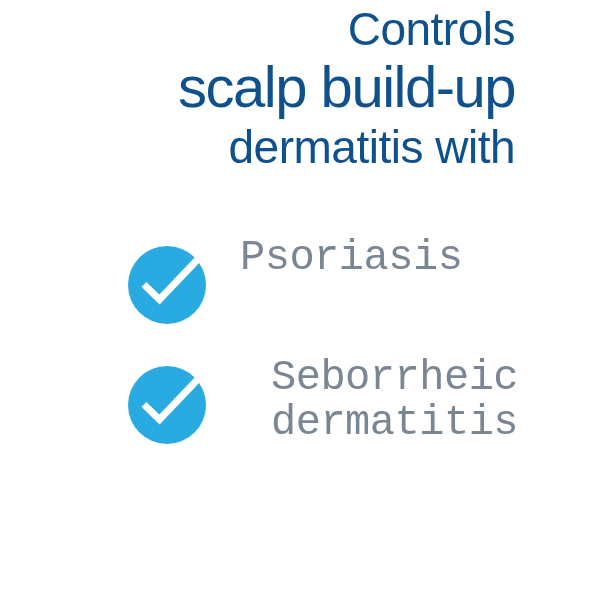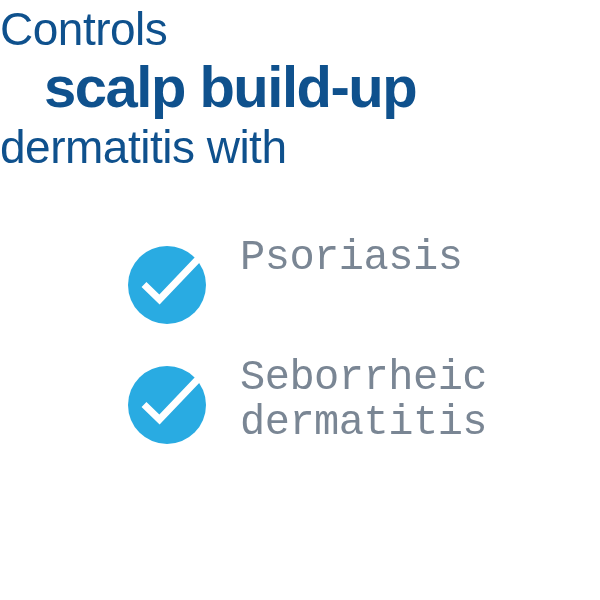--- a/index.html
+++ b/index.html
@@ -17,39 +17,39 @@
     position: relative;
     width: 600px;
     height: 600px;
     background: #ffffff;
   }
 
   
   .headline {
     position: absolute;
     top: 0;
-    left: 0;
+    left: 11px;
     width: 504px;
-    text-align: left;
+    text-align: right;
     color: #0f518d;
     line-height: 1.0;
   }
   .headline-line {
     display: block;
     white-space: nowrap;
   }
   .headline-line-1 {
     font-size: 46px;
     font-weight: 400;
     letter-spacing: -0.5px;
     padding-top: 6px;
   }
   .headline-line-2 {
     font-size: 58px;
-    font-weight: 700;
+    font-weight: 400;
     letter-spacing: -1.5px;
     padding-top: 6px;
     margin-left: 44px;
   }
   .headline-line-3 {
     font-size: 46px;
     font-weight: 400;
     letter-spacing: -0.5px;
     padding-top: 8px;
   }
@@ -66,20 +66,21 @@
     font-family: Liberation Mono, monospace;
   }
   .benefit-item {
     display: flex;
     align-items: flex-start;
     margin: 0 0 32px 0;
     padding: 0 0 0 128px;
   }
   .benefit-item:last-child {
     margin-bottom: 0;
+    gap: 31px;
   }
   .check-badge {
     flex: 0 0 auto;
     width: 78px;
     height: 78px;
     margin-top: 10px;
     display: block;
   }
   .benefit-label {
     flex: 1 1 auto;

